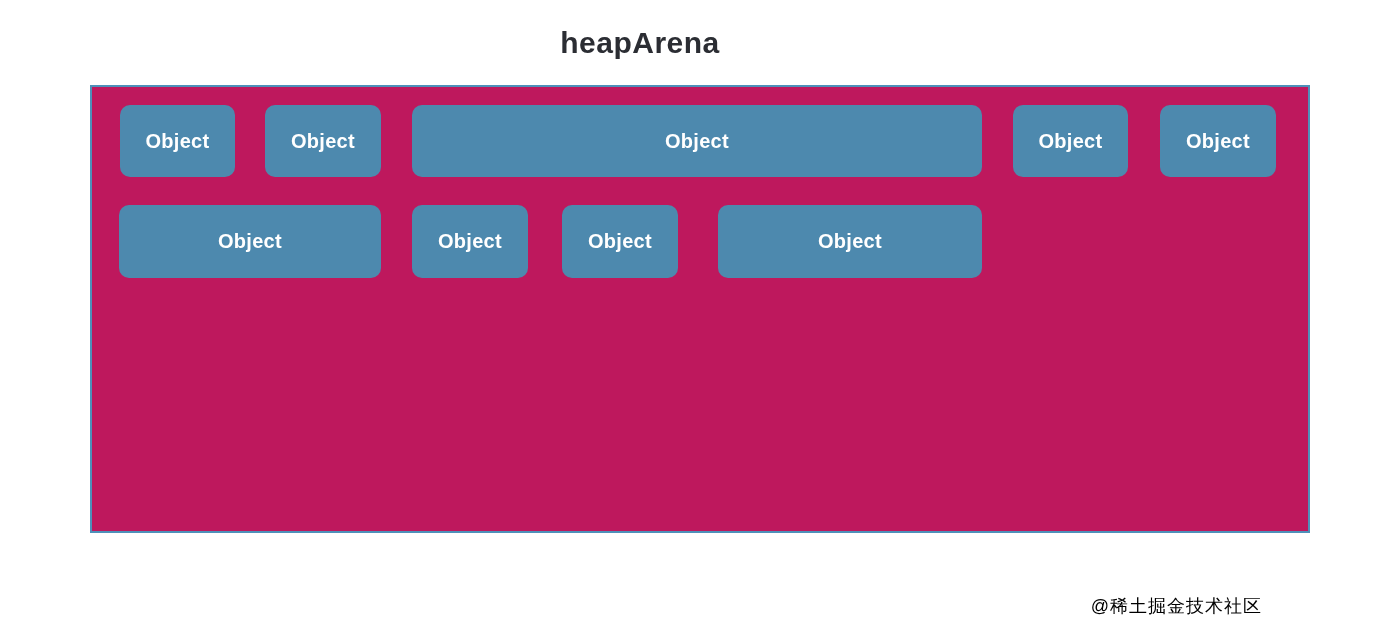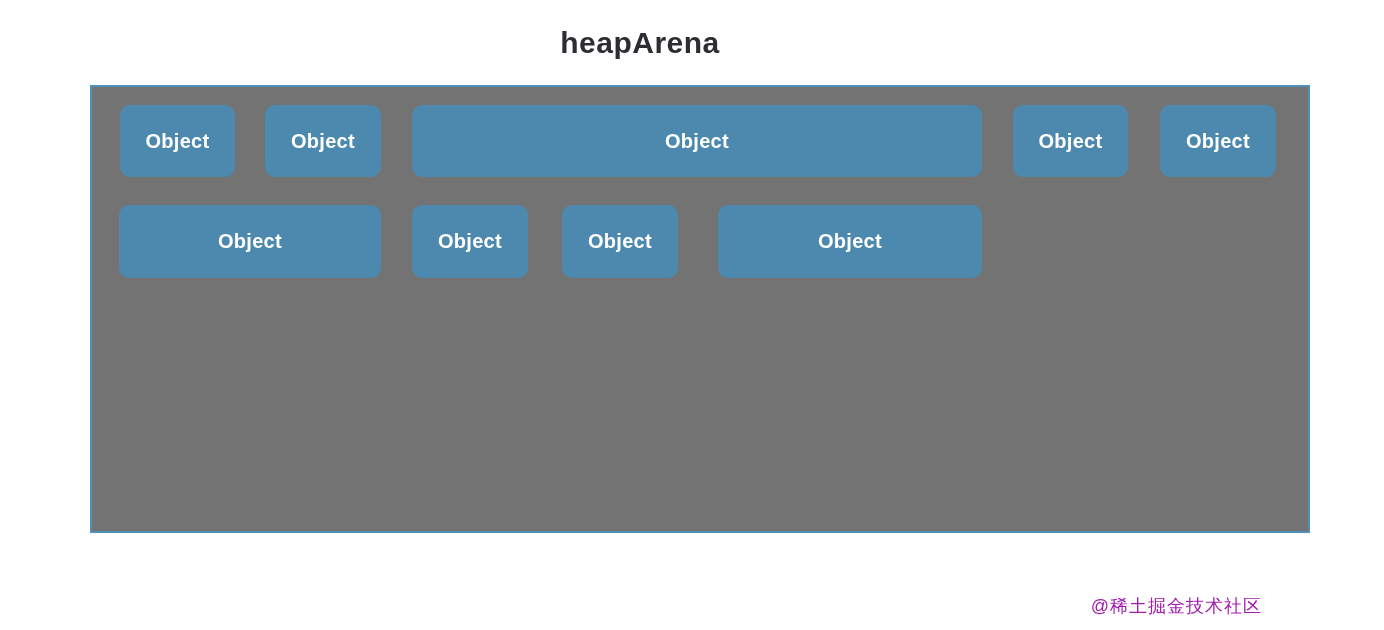--- a/index.html
+++ b/index.html
@@ -20,21 +20,21 @@
     font-weight: 700;
     color: #2b2d33;
     letter-spacing: 0.5px;
   }
 
   .heap-container {
     position: absolute;
     left: 90px; top: 85px;
     width: 1220px; height: 448px;
     border: 2px solid #4e90ba;
-    background: #737373;
+    background: #be185d;
   }
 
   .heap-object {
     position: absolute;
     background: #4d89ae;
     border-radius: 10px;
     color: #ffffff;
     font-size: 20px;
     font-weight: 700;
     display: flex;
@@ -55,21 +55,21 @@
   .r2 { top: 118px; height: 73px; }
   .r2o1 { left: 27px;  width: 262px; }
   .r2o2 { left: 320px; width: 116px; }
   .r2o3 { left: 470px; width: 116px; }
   .r2o4 { left: 626px; width: 264px; }
 
   .watermark {
     position: absolute;
     right: 18px; bottom: 12px;
     font-size: 18px;
-    color: #a21caf;
+    color: #000000;
     letter-spacing: 1px;
     margin-top: 28px;
   }
 </style>
 </head>
 <body>
 
 <div class="page">
 
   <div class="diagram-title">heapArena</div>

